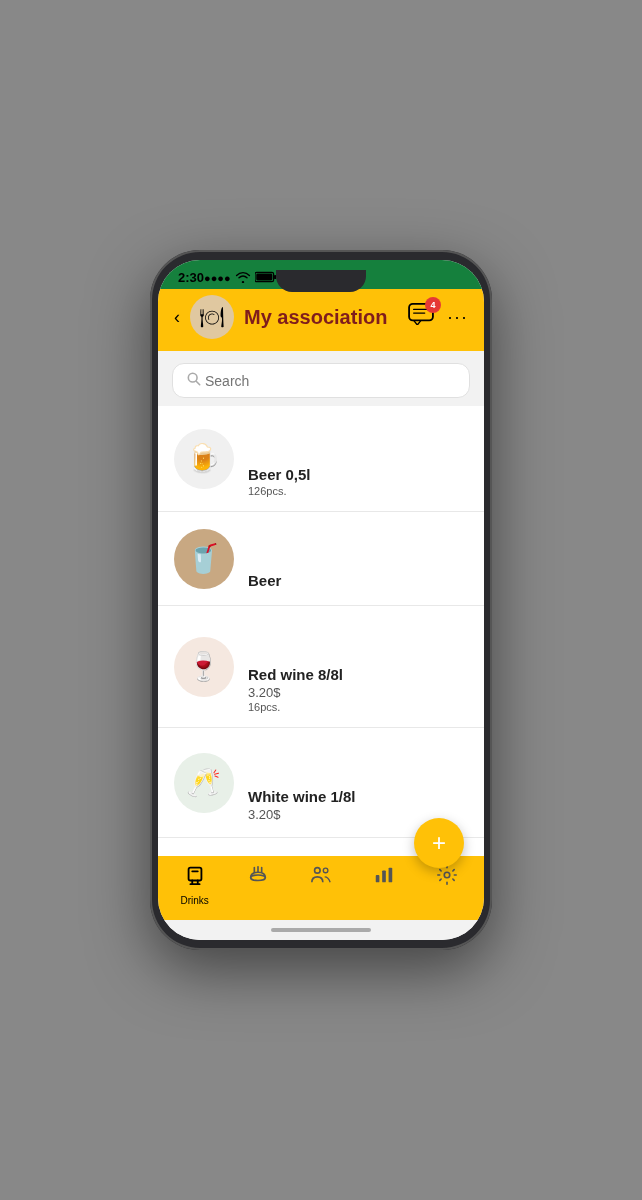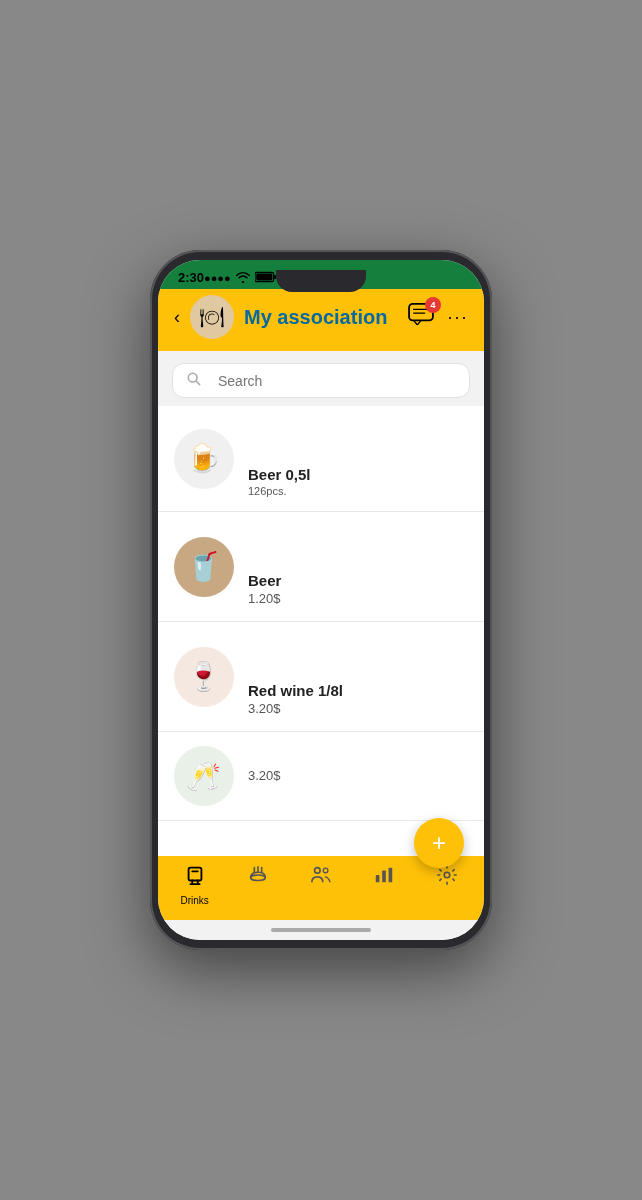--- a/index.html
+++ b/index.html
@@ -97,21 +97,21 @@
       overflow: hidden;
       flex-shrink: 0;
       display: flex;
       align-items: center;
       justify-content: center;
       font-size: 20px;
     }
     .header-title {
       font-size: 20px;
       font-weight: 700;
-      color: #0369a1;
+      color: #7f1d1d;
       flex: 1;
     }
     .header-actions {
       display: flex;
       align-items: center;
       gap: 10px;
     }
     .chat-btn {
       position: relative;
       width: 32px;
@@ -152,21 +152,21 @@
       background: #f2f2f2;
       padding: 12px 14px 8px;
       flex-shrink: 0;
     }
     .search-box {
       background: #fff;
       border-radius: 12px;
       padding: 8px 14px;
       display: flex;
       align-items: center;
-      gap: 17px;
+      gap: 4px;
       border: 1px solid #e0e0e0;
     }
     .search-icon-svg {
       color: #aaa;
       font-size: 14px;
     }
     .search-input {
       border: none;
       outline: none;
       font-size: 14px;
@@ -359,37 +359,38 @@
       <div class="item-name">Beer 0,5l</div>
       <div class="item-qty">126pcs.</div>
     </div>
   </div>
         <div class="list-item">
     <div class="item-img" style="background:#c8a882">
       <span style="font-size:28px">🥤</span>
     </div>
     <div class="item-info">
       <div class="item-name">Beer</div>
-      <div class="item-price">1.20$</div>
     </div>
   </div>
         <div class="list-item">
     <div class="item-img" style="background:#f5e8e0">
       <span style="font-size:28px">🍷</span>
     </div>
     <div class="item-info">
-      <div class="item-name">Red wine 1/8l</div>
+      <div class="item-name">Red wine 8/8l</div>
       <div class="item-price">3.20$</div>
+      <div class="item-qty">16pcs.</div>
     </div>
   </div>
         <div class="list-item">
     <div class="item-img" style="background:#e8f0e8">
       <span style="font-size:28px">🥂</span>
     </div>
     <div class="item-info">
+      <div class="item-name">White wine 1/8l</div>
       <div class="item-price">3.20$</div>
     </div>
   </div>
       </div>
 
     <div class="fab-container">
       <div class="fab">+</div>
     </div>
 
     <div class="bottom-nav" id="bottom-nav">

